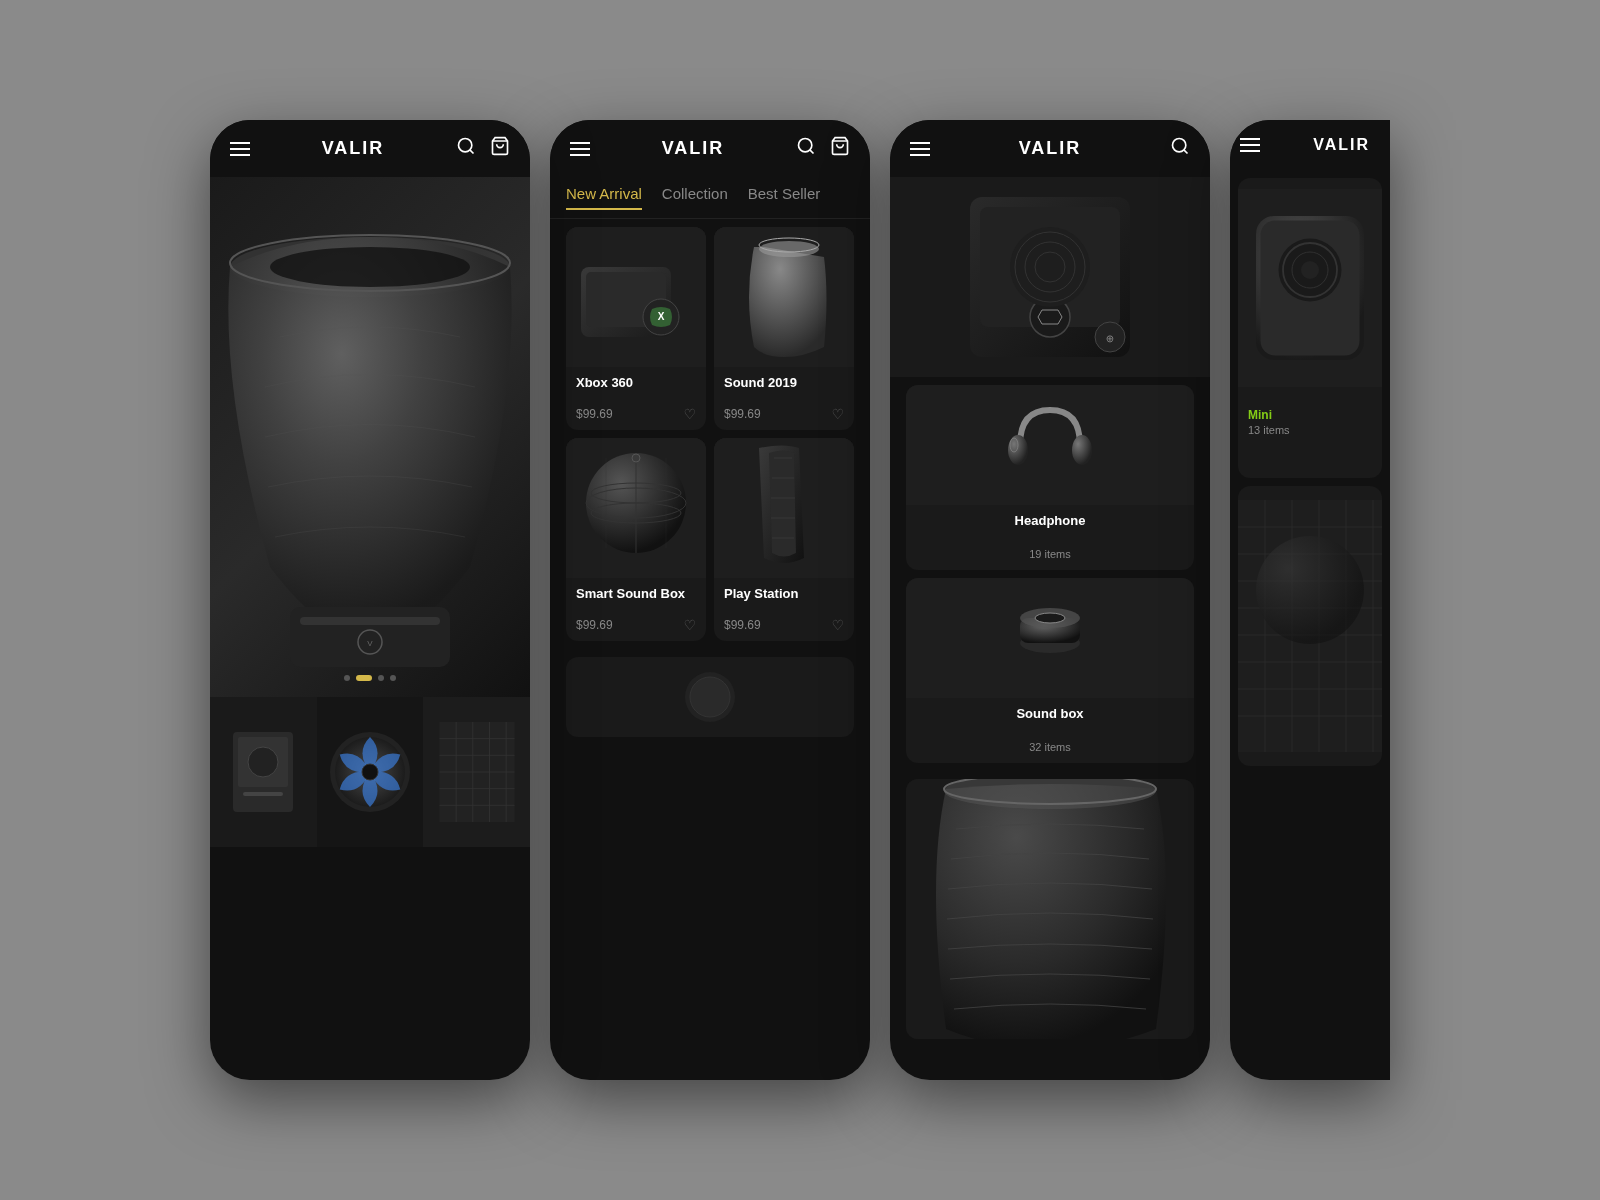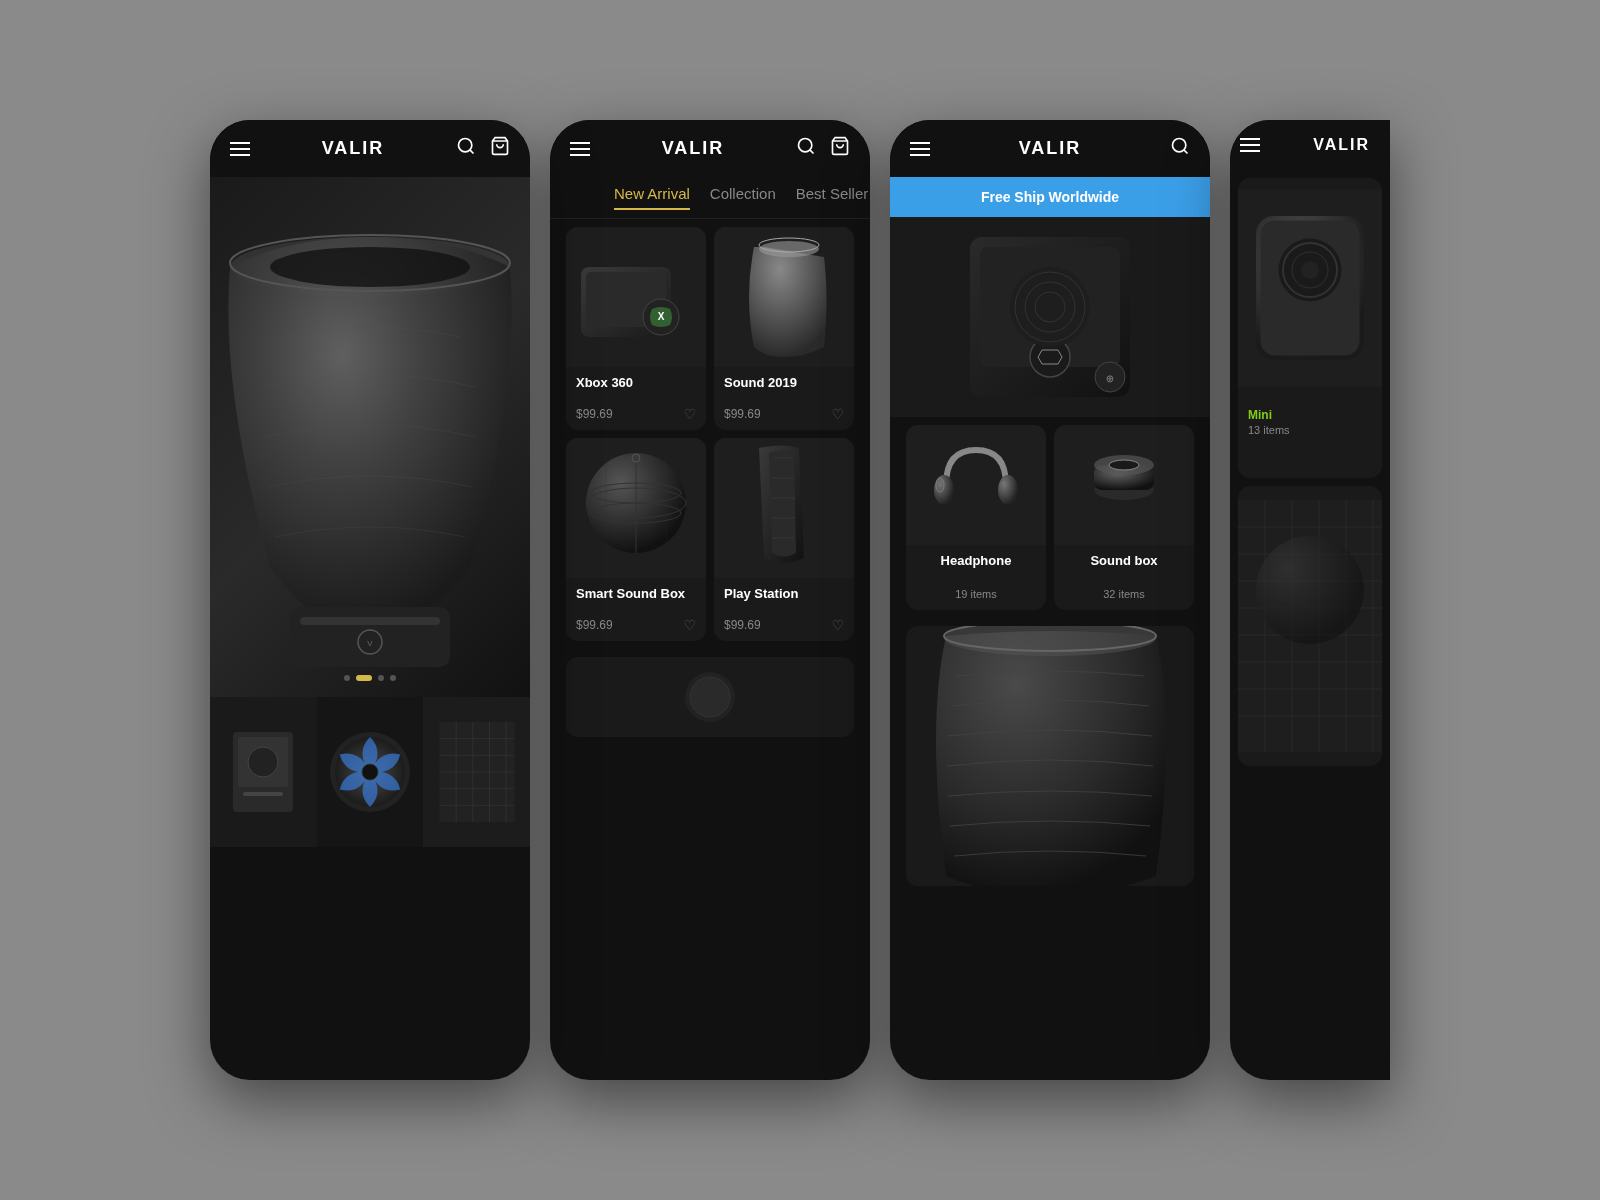--- a/index.html
+++ b/index.html
@@ -176,21 +176,20 @@
       font-size: 15px;
       color: #888;
       padding-bottom: 6px;
       cursor: pointer;
       white-space: nowrap;
     }
 
     .tab.active {
       color: #d4b84a;
       border-bottom: 2px solid #d4b84a;
-      margin-left: 48px;
     }
 
     .products-grid {
       display: grid;
       grid-template-columns: 1fr 1fr;
       gap: 8px;
       padding: 8px 16px;
       overflow-y: auto;
     }
 
@@ -250,21 +249,21 @@
     .collection-hero {
       width: 100%;
       height: 200px;
       background: #1a1a1a;
       position: relative;
       overflow: hidden;
     }
 
     .collections-grid {
       display: grid;
-      grid-template-columns: 1fr 1fr;
+      grid-template-columns: 1fr;
       gap: 8px;
       padding: 8px 16px;
     }
 
     .collection-card {
       background: #1a1a1a;
       border-radius: 12px;
       overflow: hidden;
       position: relative;
     }
@@ -598,21 +597,20 @@
       <div class="header-icons">
         <span class="icon-btn">
           <svg width="20" height="20" viewBox="0 0 24 24" fill="none" stroke="white" stroke-width="2">
             <circle cx="11" cy="11" r="8"></circle>
               <path d="m21 21-4.35-4.35"></path>
           </svg>
         </span>
       </div>
     </div>
 
-    <div class="free-ship-banner">Free Ship Worldwide</div>
 
     <div class="collection-hero">
       <svg width="100%" height="200" viewBox="0 0 320 200">
         <rect width="320" height="200" fill="#1a1a1a"></rect>
         <defs>
           <linearGradient id="heroGrad2" x1="0%" y1="0%" x2="100%" y2="100%">
             <stop offset="0%" style="stop-color:#2a2a2a"></stop>
             <stop offset="100%" style="stop-color:#111"></stop>
           </linearGradient>
           <radialGradient id="speakerLight" cx="40%" cy="30%" r="60%">

